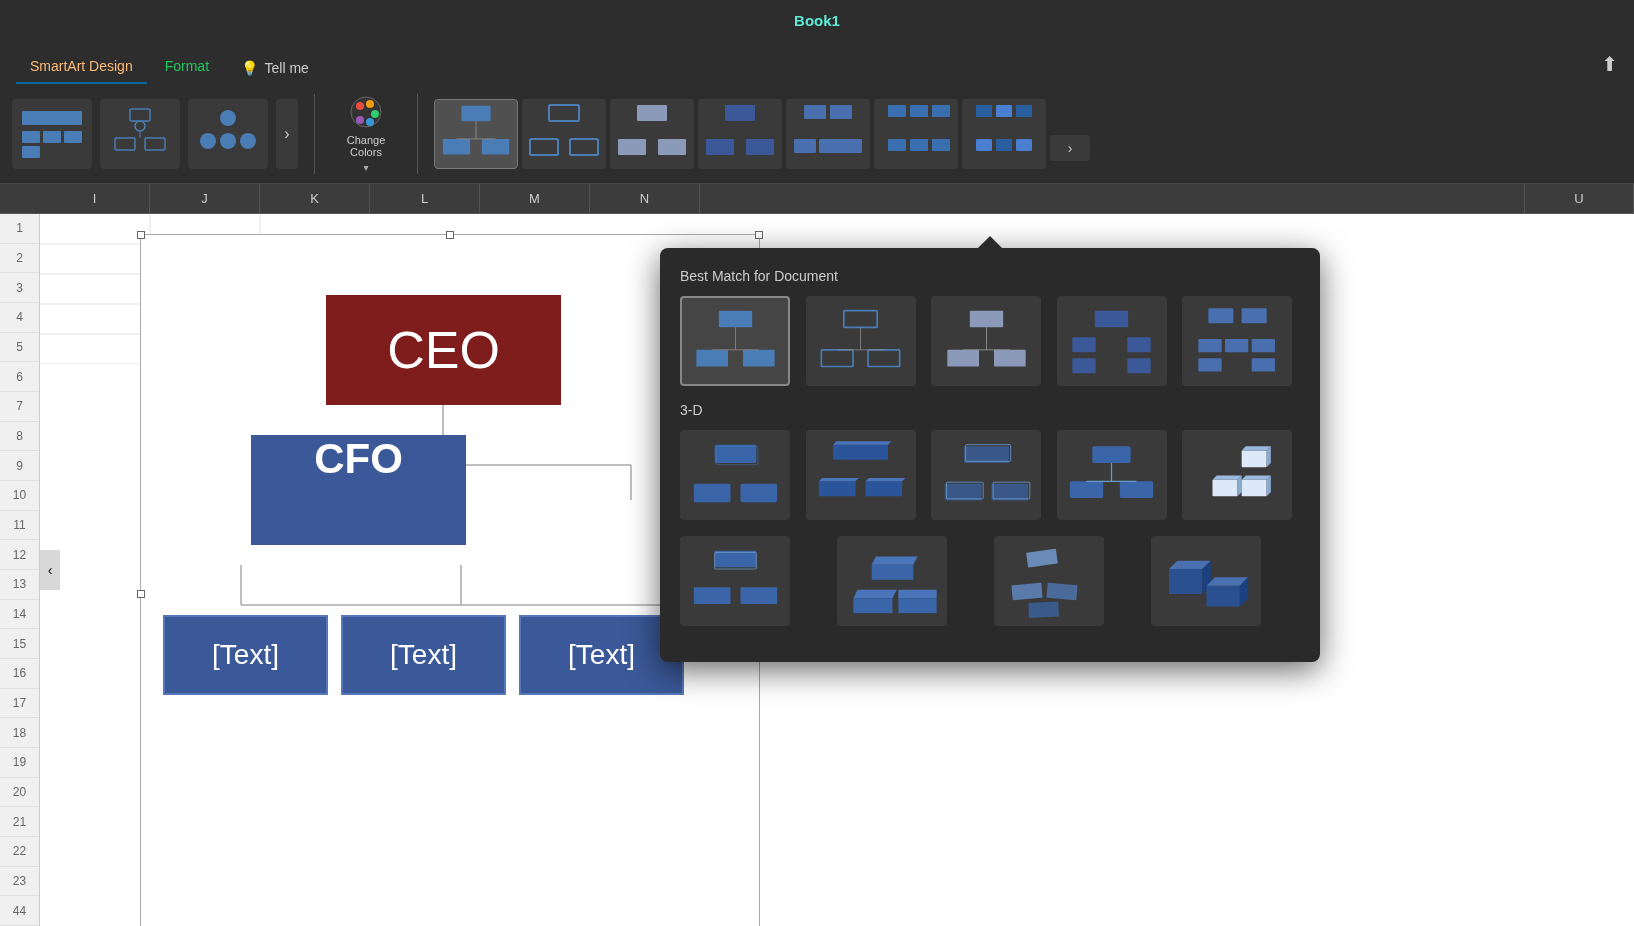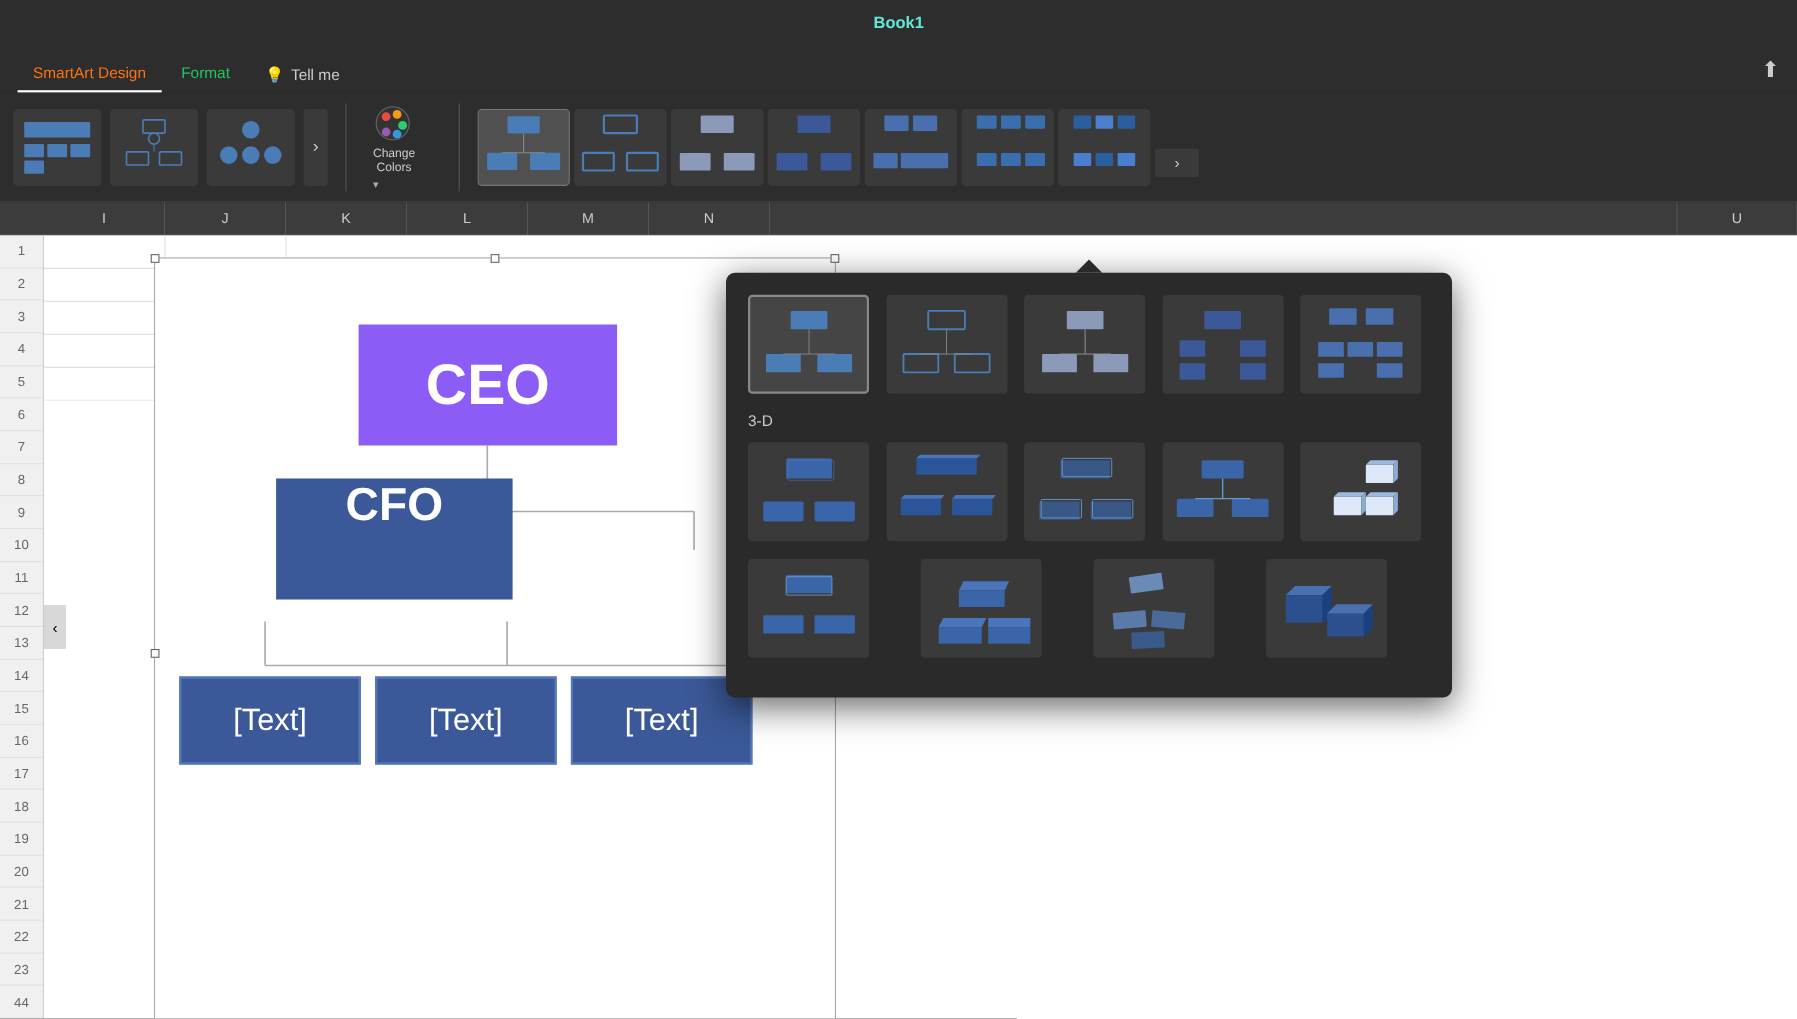--- a/index.html
+++ b/index.html
@@ -27,22 +27,22 @@
       gap: 4px;
     }
     .ribbon-tab {
       color: #22c55e;
       font-size: 14px;
       padding: 8px 14px;
       cursor: pointer;
       border-bottom: 2px solid transparent;
     }
     .ribbon-tab.active {
-      color: #f97316;
-      border-bottom: 2px solid #ffffff;
+      color: #fdba74;
+      border-bottom: 2px solid #0369a1;
     }
     .ribbon-tab-tell {
       display: flex;
       align-items: center;
       gap: 6px;
       color: #ccc;
       font-size: 14px;
       padding: 8px 14px;
       cursor: pointer;
     }
@@ -98,21 +98,21 @@
     .divider-v {
       width: 1px;
       height: 80px;
       background: #555;
       margin: 0 8px;
     }
 
     .change-colors-btn {
       display: flex;
       flex-direction: column;
-      align-items: flex-start;
+      align-items: center;
       gap: 4px;
       background: transparent;
       border: none;
       color: #ccc;
       cursor: pointer;
       padding: 8px;
       border-radius: 4px;
       font-size: 12px;
       width: 70px;
     }
@@ -230,27 +230,27 @@
       border: 1px solid #666;
     }
 
     
     .ceo-box {
       position: absolute;
       top: 60px;
       left: 185px;
       width: 235px;
       height: 110px;
-      background: #8b5cf6;
+      background: #7f1d1d;
       display: flex;
       align-items: center;
       justify-content: center;
       color: #fff;
       font-size: 52px;
-      font-weight: 700;
+      font-weight: 400;
     }
 
     
     .cfo-box {
       position: absolute;
       top: 200px;
       left: 110px;
       width: 215px;
       height: 110px;
       background: #3b5998;
@@ -623,20 +623,21 @@
       <div class="text-box" style="top:380px;left:378px;width:165px;height:80px;font-size:28px;">
         <span>[Text]</span>
       </div>
     </div>
   </div>
 </div>
 
 <div id="dropdown-panel">
   <div class="dropdown-notch"></div>
 
+  <div class="section-title">Best Match for Document</div>
   <div class="style-grid">
 
     <div class="style-item selected">
       <svg viewBox="0 0 110 90">
         <rect x="35" y="8" width="40" height="20" fill="#4a7cb5" rx="1"></rect>
         <rect x="8" y="55" width="38" height="20" fill="#4a7cb5" rx="1"></rect>
         <rect x="64" y="55" width="38" height="20" fill="#4a7cb5" rx="1"></rect>
         <line x1="55" y1="28" x2="55" y2="55" stroke="#888" stroke-width="1"></line>
         <line x1="27" y1="55" x2="83" y2="55" stroke="#888" stroke-width="1"></line>
       </svg>

